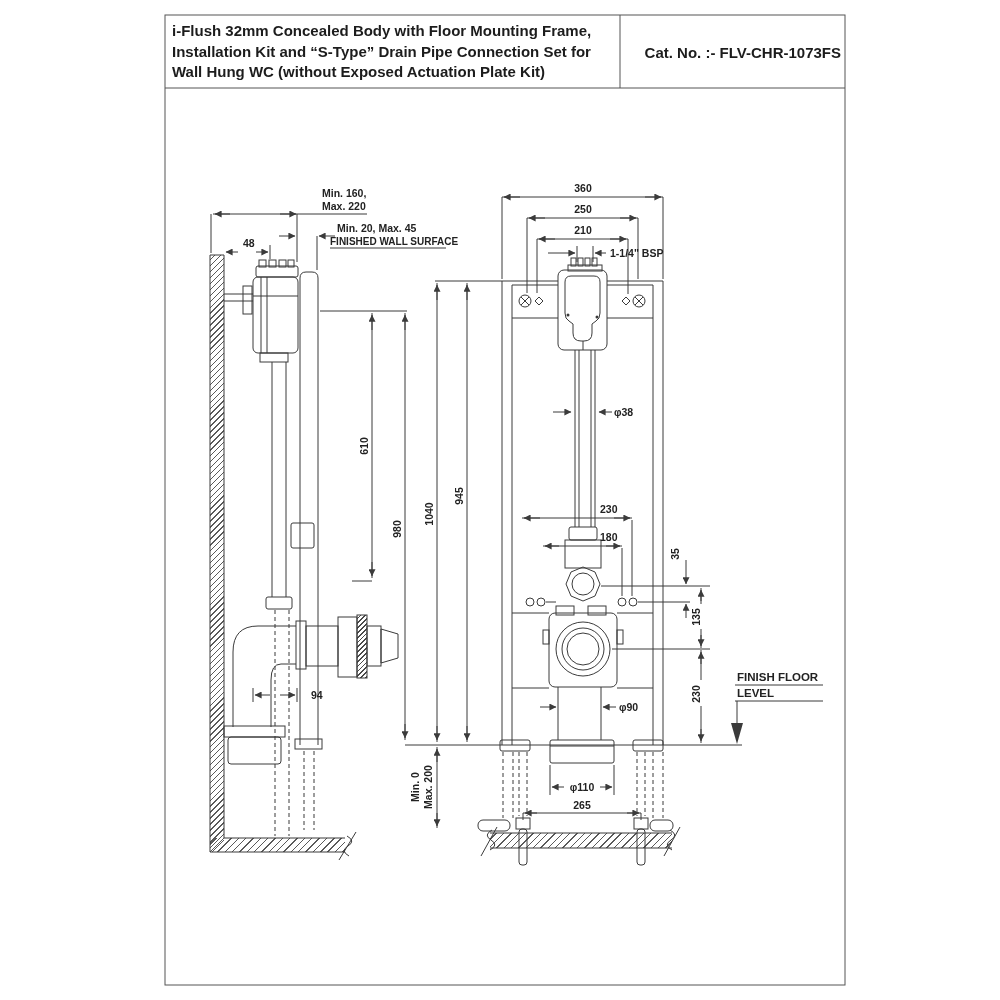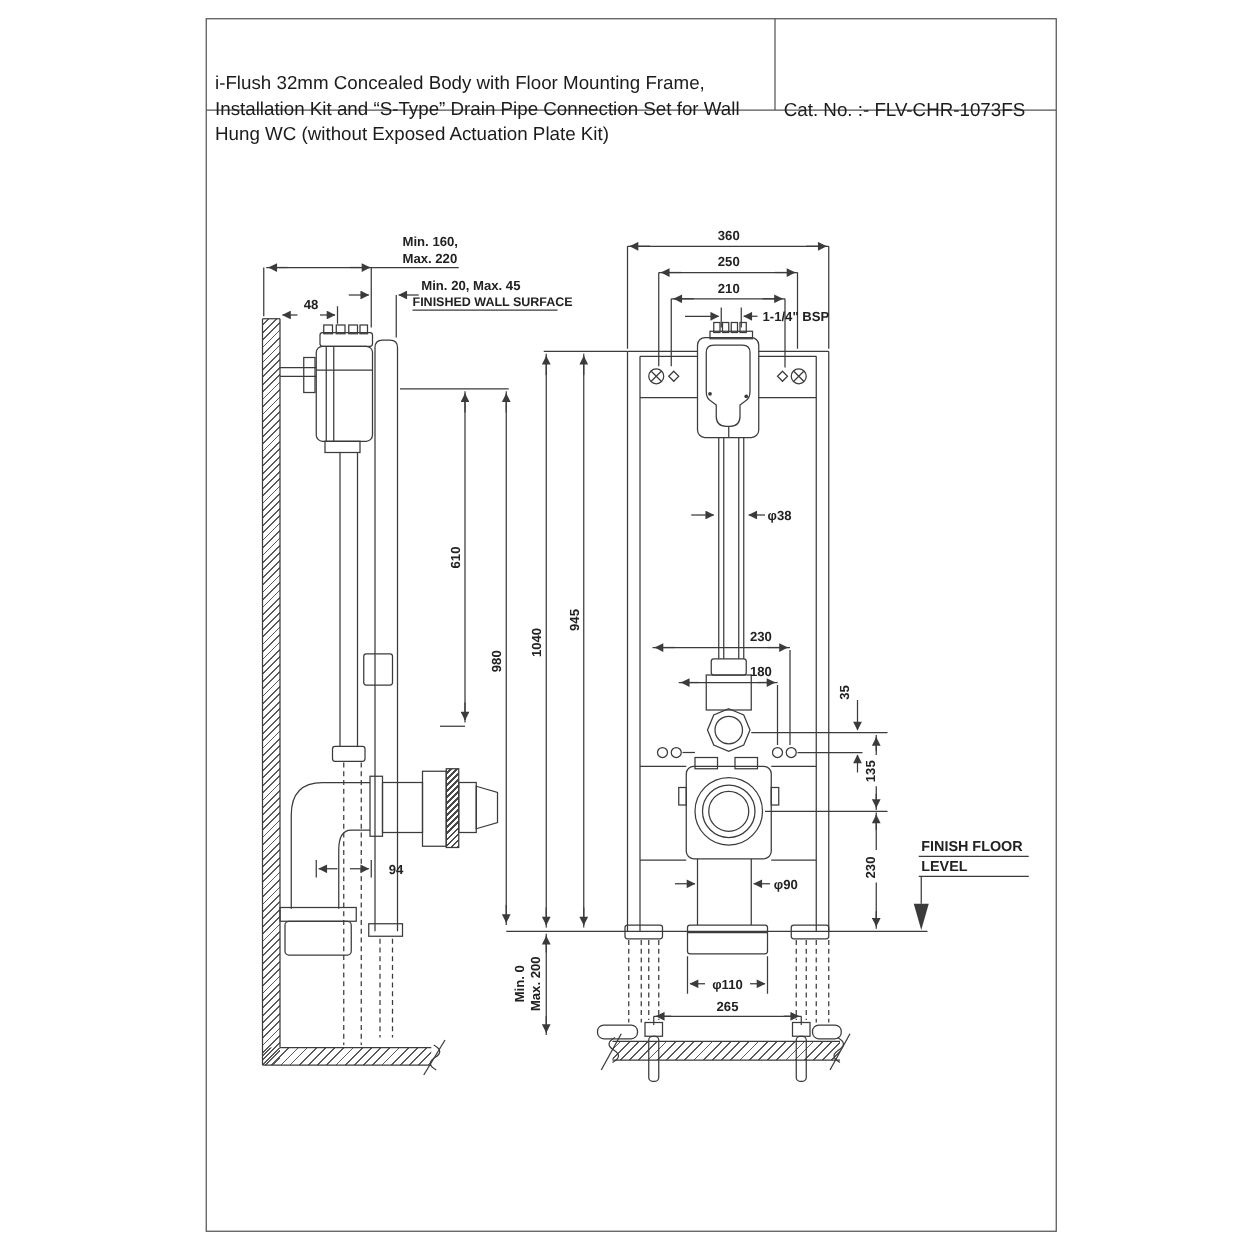--- a/index.html
+++ b/index.html
@@ -6,21 +6,21 @@
   #stage{position:relative;width:1000px;height:1000px;background:#ffffff;overflow:hidden;
          font-family:"Liberation Sans", sans-serif;}
   .hatch{position:absolute;}
   .hatch-wall{background:repeating-linear-gradient(135deg,transparent 0 3.2px,#5a5a5a 3.2px 4.2px);}
   .hatch-floor{background:repeating-linear-gradient(135deg,transparent 0 4.2px,#5a5a5a 4.2px 5.2px);}
   .hatch-seal{background:repeating-linear-gradient(135deg,transparent 0 2.2px,#4a4a4a 2.2px 3.4px);}
   #linework{position:absolute;left:0;top:0;}
   #linework text{font-family:"Liberation Sans", sans-serif;font-size:10.5px;font-weight:600;fill:#222;}
   #linework .lbl{font-size:10px;}
   #linework .ffl{font-size:11.5px;font-weight:700;}
-  .tb-text{position:absolute;color:#1c1c1c;font-weight:400;font-size:15px;line-height:1.38;margin-top:36px;}
+  .tb-text{position:absolute;color:#1c1c1c;font-weight:700;font-size:15px;line-height:1.38;}
   line,path,rect.o,circle.o,polyline{stroke:#3b3b3b;stroke-width:1;fill:none;}
   .dash{stroke-dasharray:4 3;}
   .fillx{fill:#3b3b3b;stroke:none;}
   .whitebg{fill:#ffffff;stroke:none;}
 </style>
 </head>
 <body>
 
 <div id="stage">
 
@@ -357,15 +357,15 @@
       <text class="ffl" x="737" y="681">FINISH FLOOR</text>
       <text class="ffl" x="737" y="697">LEVEL</text>
       <line x1="735" y1="685" x2="823" y2="685"></line>
       <line x1="735" y1="701" x2="823" y2="701"></line>
       <line x1="737" y1="701" x2="737" y2="723"></line>
       <path class="fillx" d="M731,723 L743,723 L737,744 z"></path>
     </g>
   </svg>
 
   <div class="tb-text" style="left:172px;top:21px;width:442px;">i-Flush 32mm Concealed Body with Floor Mounting Frame, Installation Kit and “S-Type” Drain Pipe Connection Set for Wall Hung WC (without Exposed Actuation Plate Kit)</div>
-  <div class="tb-text" style="left:627px;top:43px;width:214px;">Cat. No. :- FLV-CHR-1073FS</div>
+  <div class="tb-text" style="left:627px;top:43px;width:214px;text-align:right;">Cat. No. :- FLV-CHR-1073FS</div>
 
 </div>
 
 </body></html>

